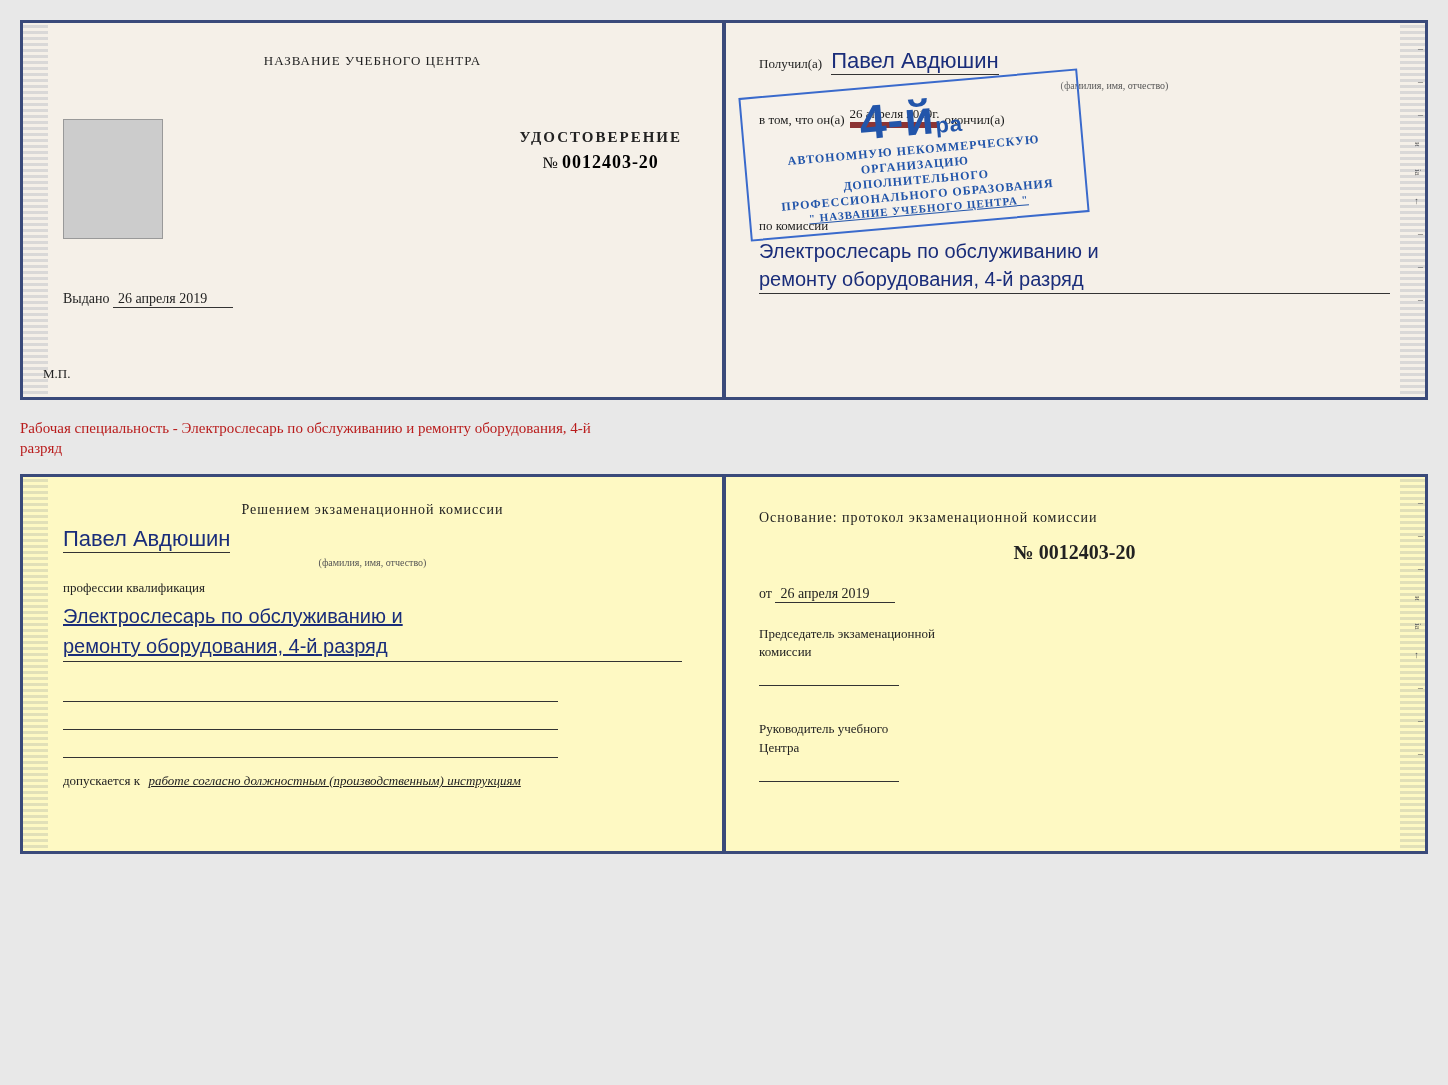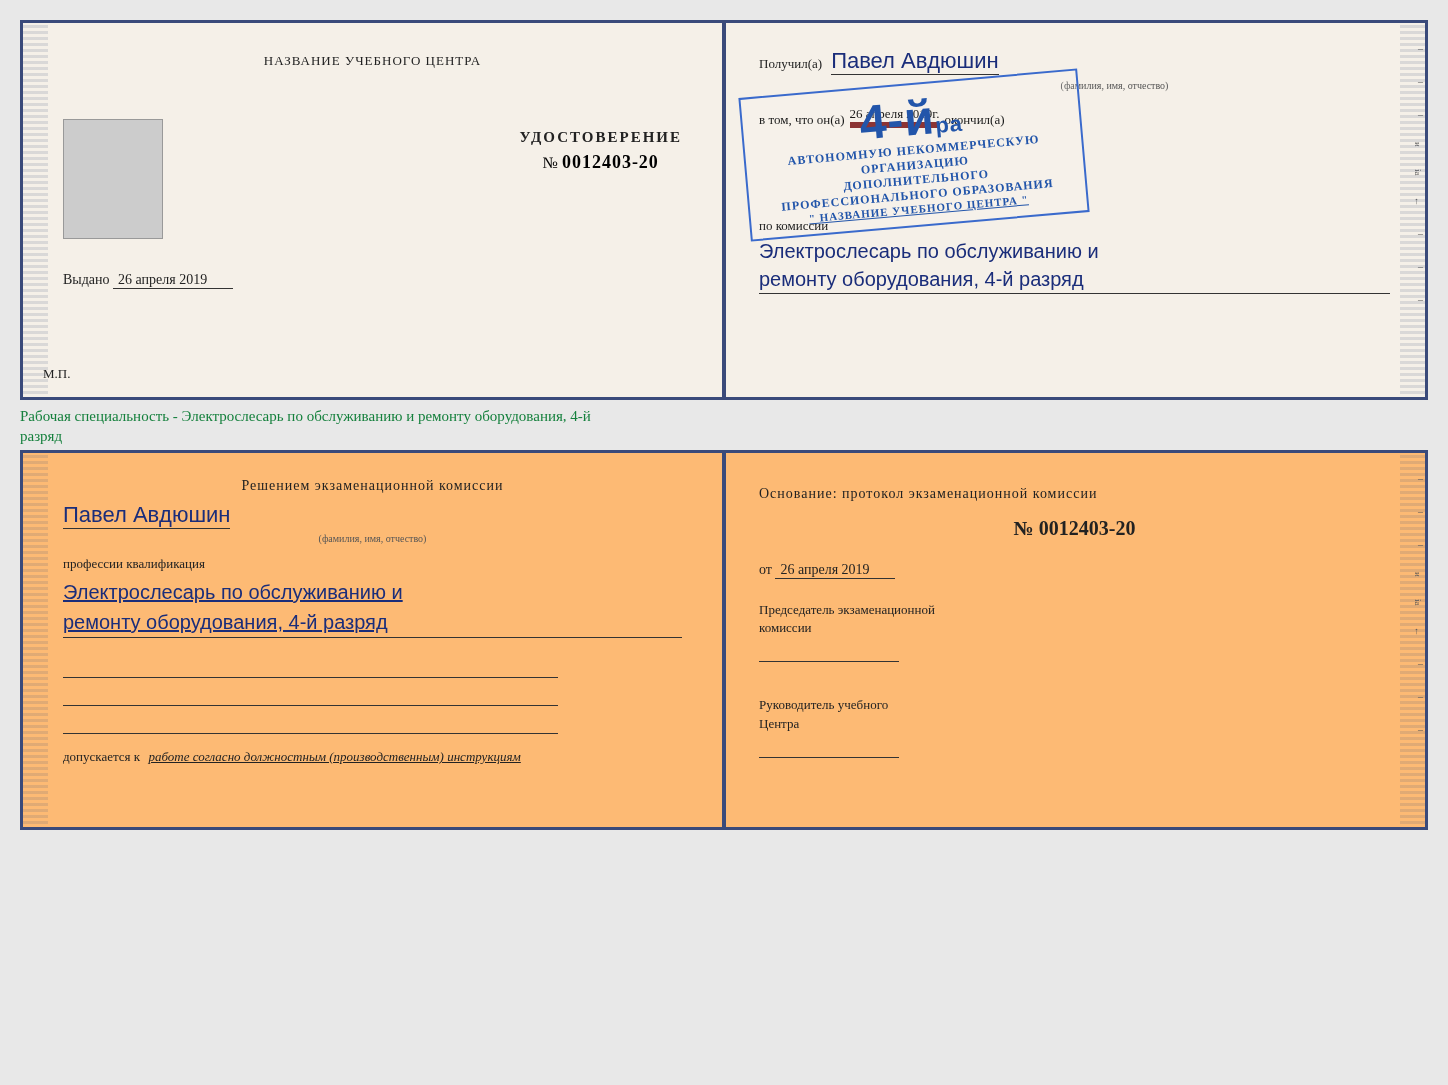--- a/index.html
+++ b/index.html
@@ -7,21 +7,21 @@
       background: #e8e8e8;
       font-family: 'Times New Roman', Times, serif;
       width: 1448px;
       min-height: 1085px;
       padding: 20px;
     }
 
     .page-wrapper {
       display: flex;
       flex-direction: column;
-      gap: 2px;
+      gap: 14px;
     }
 
     
     .cert-book {
       display: flex;
       background: #f5f0e8;
       border: 3px solid #3a4a7a;
       position: relative;
       min-height: 380px;
     }
@@ -204,29 +204,29 @@
       color: #1a2d7a;
       font-weight: normal;
       border-bottom: 1px solid #333;
       line-height: 1.4;
       margin-top: 3px;
     }
 
     
     .between-label {
       font-size: 15px;
-      color: #15803d;
+      color: #b91c1c;
       padding: 5px 0 2px 0;
       line-height: 1.3;
     }
 
     
     .cert-book-bottom {
       display: flex;
-      background: #fdba74;
+      background: #fef9c3;
       border: 3px solid #3a4a7a;
       min-height: 380px;
       position: relative;
     }
 
     .cert-book-bottom::before {
       content: '';
       position: absolute;
       top: 0; bottom: 0;
       left: 50%;
@@ -401,21 +401,21 @@
           <div class="photo-box"></div>
           <div class="cert-center-info">
             <div class="cert-title">УДОСТОВЕРЕНИЕ</div>
             <div style="margin-top:6px;">
               <span>№</span>
               <span class="cert-number">0012403-20</span>
             </div>
           </div>
         </div>
 
-        <div class="issue-line" style="align-self:flex-start; margin-top:13px;">
+        <div class="issue-line" style="align-self:flex-start; margin-top:32px;">
           <span>Выдано</span>
           <span class="underline-field" style="padding: 0 5px;">26 апреля 2019</span>
         </div>
       </div>
 
       <div class="mp-label">М.П.</div>
     </div>
 
     <div class="cert-right">
 

